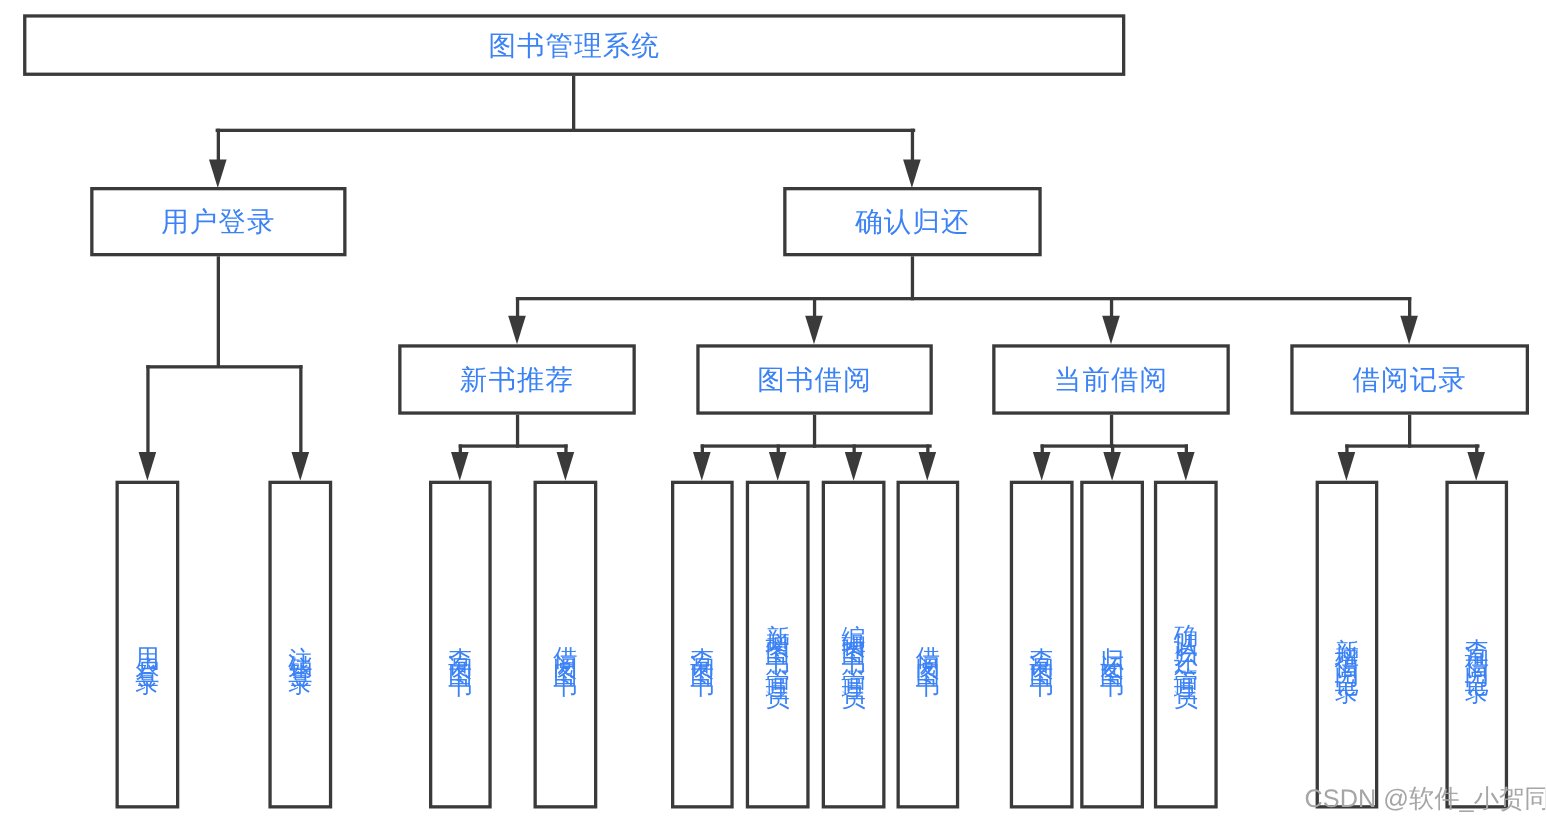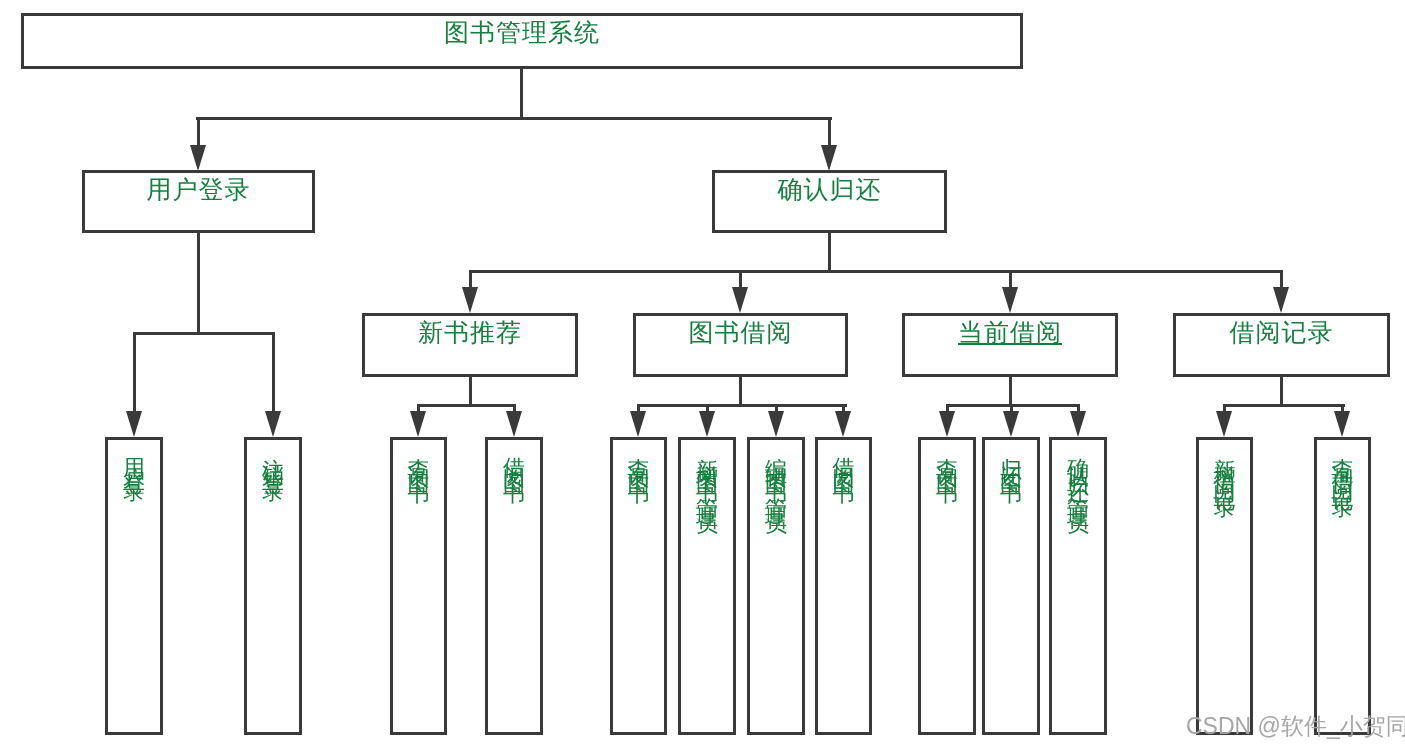--- a/index.html
+++ b/index.html
@@ -2,22 +2,22 @@
 <html><head>
 <meta charset="utf-8">
 <style>
   * { margin:0; padding:0; box-sizing:border-box; }
   html,body { background:#ffffff; }
   body { font-family:"Liberation Sans", sans-serif; }
   .canvas { position:relative; width:1405px; height:747px; background:#ffffff; overflow:hidden; }
 
   .box {
     position:absolute; background:#ffffff; border:3px solid #3a3a3a;
-    display:flex; align-items:flex-start; justify-content:center;
-    color:#15803d;
+    display:flex; align-items:center; justify-content:center;
+    color:#3b82f6;
   }
   .hbox { font-size:25px; letter-spacing:1px; }
   .leaf { font-size:22px; }
   .leaf .vtext {
     writing-mode:vertical-rl; text-orientation:mixed;
     letter-spacing:8px; line-height:1;
   }
 
   .line { position:absolute; background:#3a3a3a; }
   .arrow {
@@ -72,21 +72,21 @@
   <div class="arrow" style="left:1002px; top:287px;"></div>
   <div class="line" style="left:1280px; top:270px; width:3px; height:20px;"></div>
   <div class="arrow" style="left:1273px; top:287px;"></div>
 
   <div class="box hbox" style="left:362px; top:313px; width:216px; height:64px;">
     <span>新书推荐</span>
   </div>
   <div class="box hbox" style="left:633px; top:313px; width:215px; height:64px;">
     <span>图书借阅</span>
   </div>
-  <div class="box hbox" style="left:902px; top:313px; width:216px; height:64px;text-decoration:underline;">
+  <div class="box hbox" style="left:902px; top:313px; width:216px; height:64px;">
     <span>当前借阅</span>
   </div>
   <div class="box hbox" style="left:1173px; top:313px; width:217px; height:64px;">
     <span>借阅记录</span>
   </div>
 
   <div class="line" style="left:469px; top:377px; width:3px; height:30px;"></div>
   <div class="line" style="left:417px; top:404px; width:99px; height:3px;"></div>
   <div class="line" style="left:417px; top:404px; width:3px; height:10px;"></div>
   <div class="arrow" style="left:410px; top:411px;"></div>

